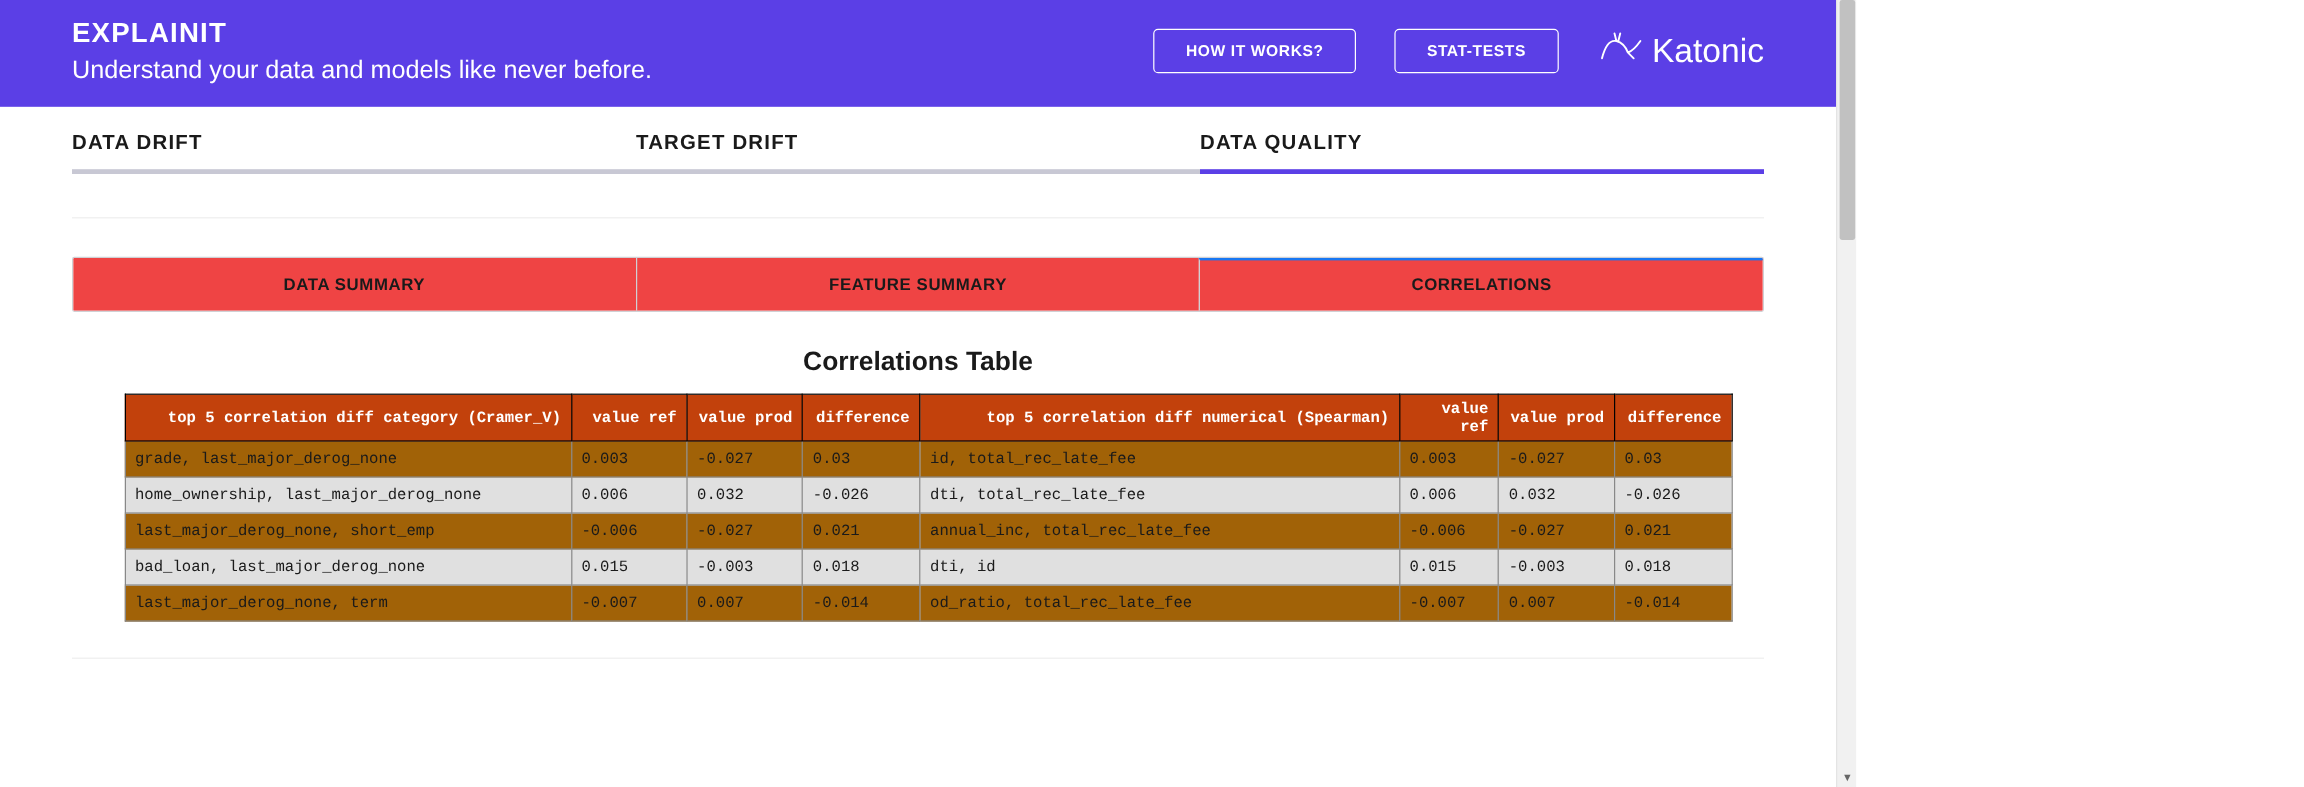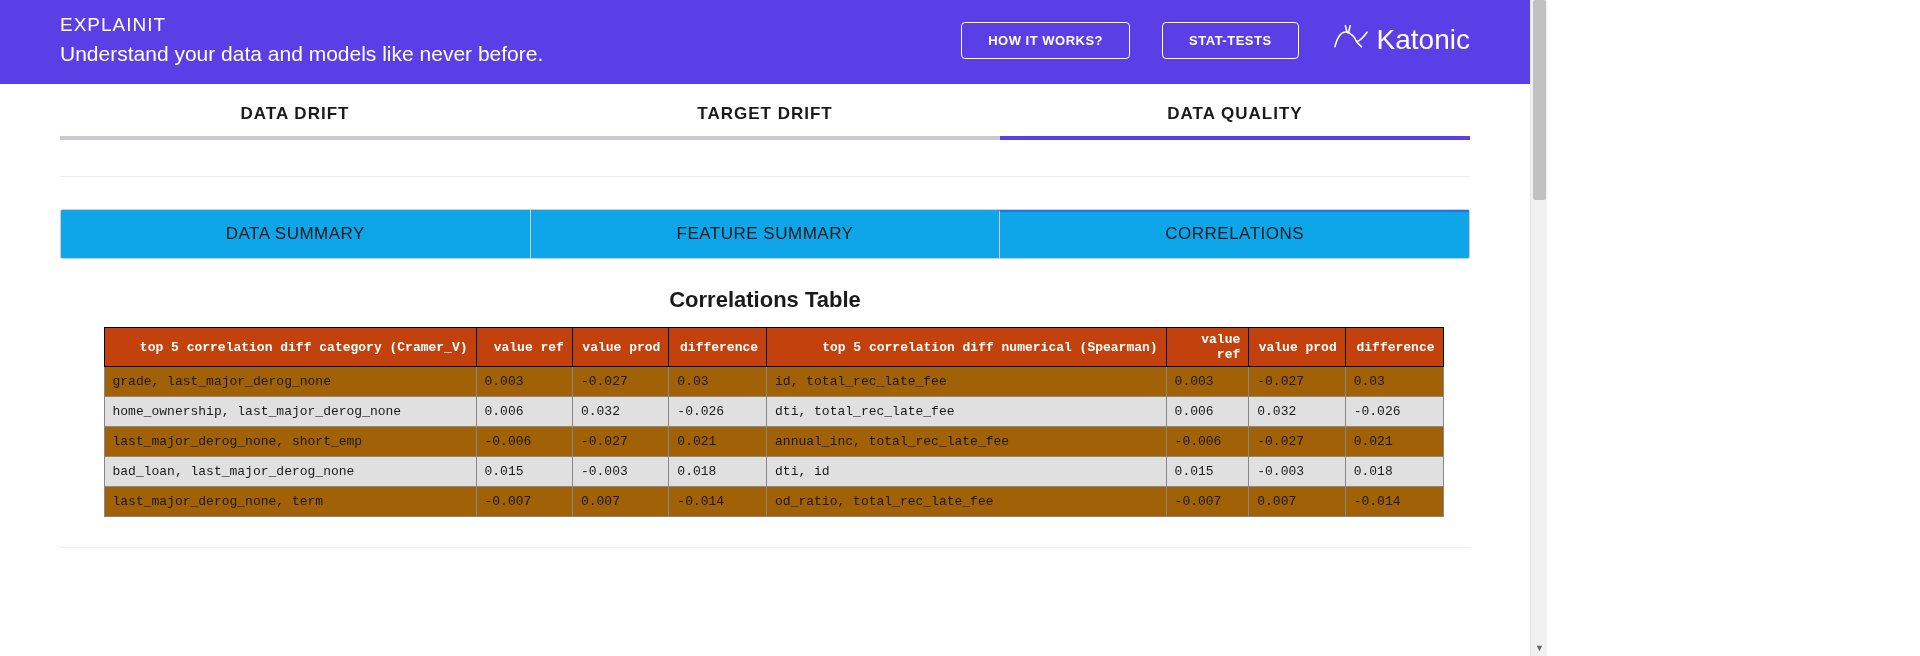--- a/index.html
+++ b/index.html
@@ -62,22 +62,22 @@
     background: var(--purple);
     color: #fff;
     padding: 14px 60px 18px 60px;
     display: flex;
     align-items: center;
     justify-content: space-between;
     width: calc(100% - 17px);
   }
   .header-left { display: flex; flex-direction: column; }
   .app-title {
-    font-size: 19px;
-    font-weight: 400;
+    font-size: 23px;
+    font-weight: 700;
     letter-spacing: 1px;
   }
   .app-subtitle {
     font-size: 21px;
     font-weight: 400;
     margin-top: 6px;
   }
   .header-right {
     display: flex;
     align-items: center;
@@ -107,21 +107,20 @@
 
   
   .tabs-primary {
     display: flex;
     width: calc(100% - 17px);
     padding: 0 60px;
     margin-top: 2px;
   }
   .tabs-primary .tab {
     flex: 1;
-    text-align: center;
     font-size: 17px;
     font-weight: 700;
     letter-spacing: 1px;
     padding: 18px 0 12px 0;
     border-bottom: 4px solid var(--underline-gray);
     cursor: pointer;
     color: var(--text-dark);
   }
   .tabs-primary .tab.active {
     border-bottom-color: var(--purple);
@@ -137,26 +136,26 @@
     display: flex;
     margin: 32px 60px 0 60px;
     width: calc(100% - 17px - 120px);
     border: 1px solid var(--border-gray);
     border-radius: 2px;
     overflow: hidden;
   }
   .tabs-secondary .stab {
     flex: 1;
     text-align: center;
-    font-size: 17px;
-    font-weight: 400;
+    font-size: 14px;
+    font-weight: 700;
     letter-spacing: 0.5px;
     padding: 14px 0;
     cursor: pointer;
-    background: #0ea5e9;
+    background: #ef4444;
     color: var(--text-dark);
   }
   .tabs-secondary .stab + .stab {
     border-left: 1px solid var(--border-gray);
   }
   .tabs-secondary .stab.active {
     border-top: 2px solid var(--blue-accent);
     padding-top: 12px;
   }
 

